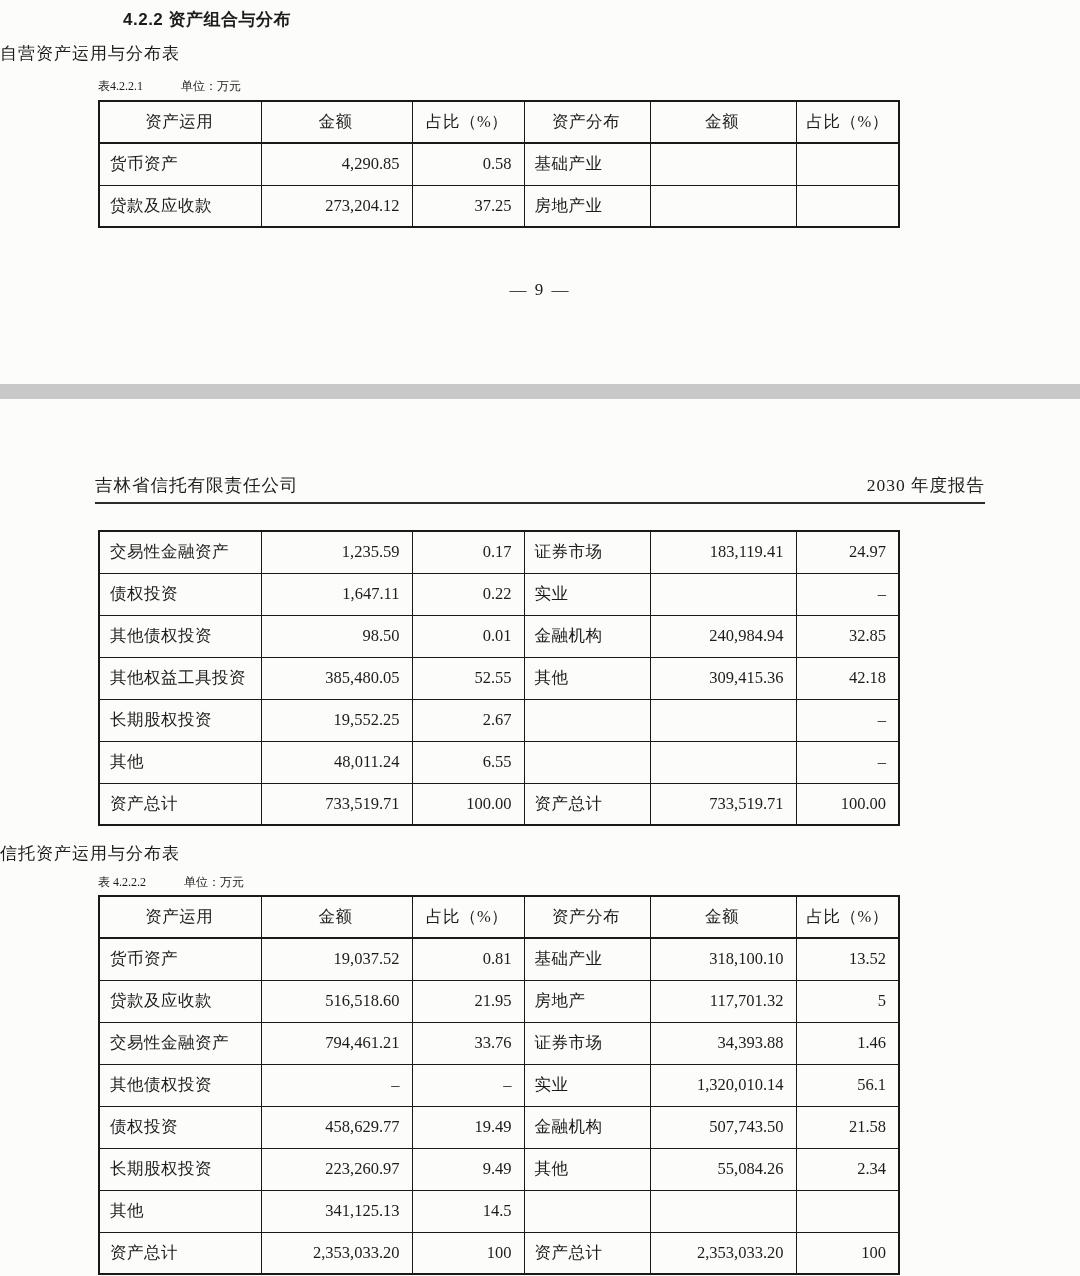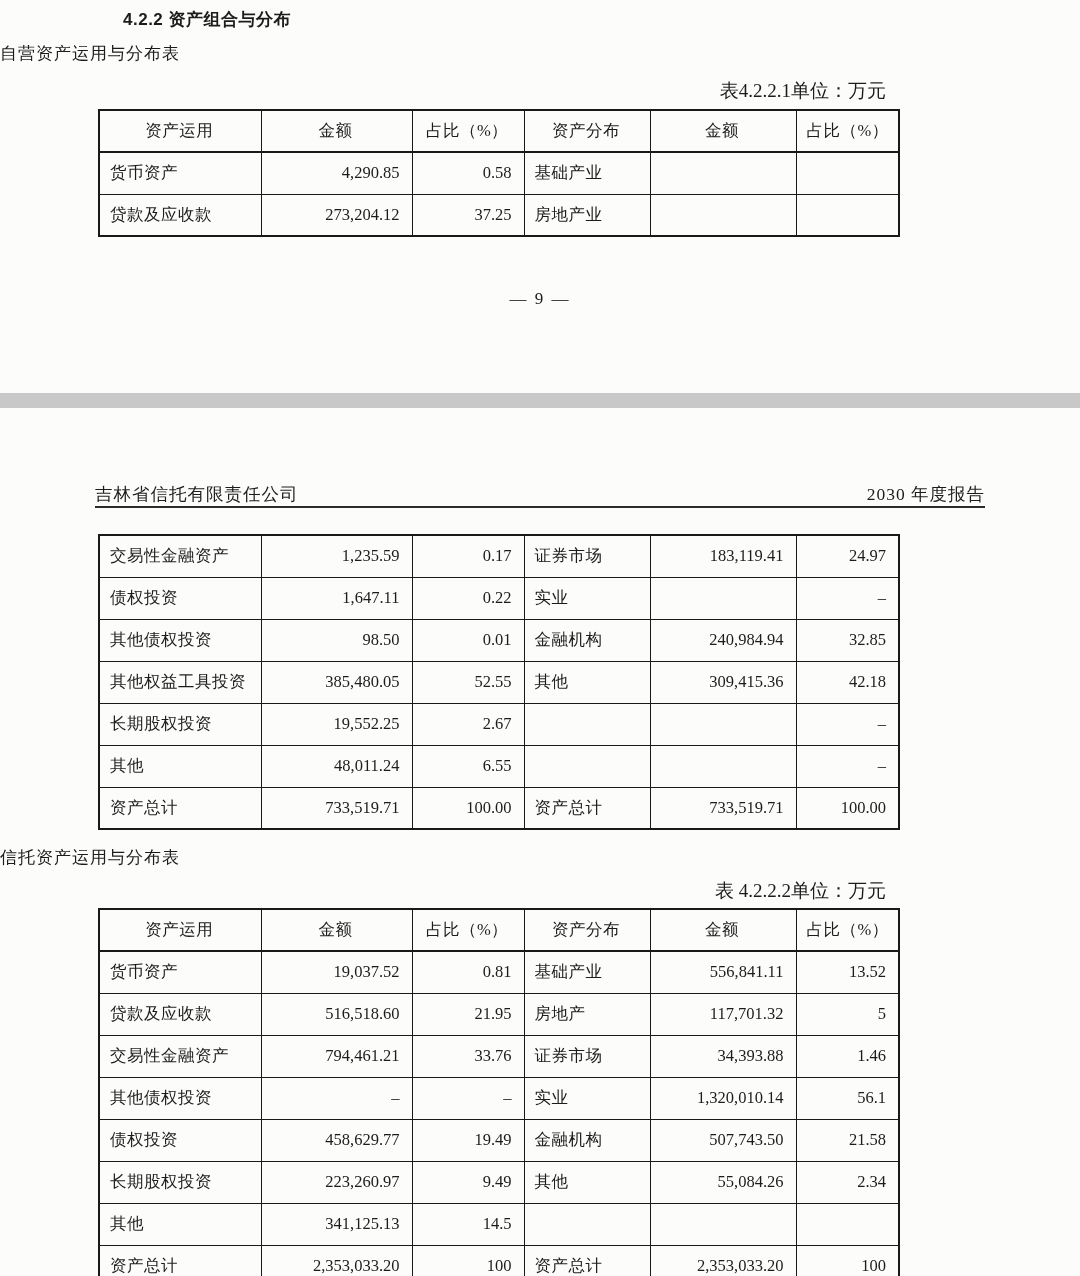--- a/index.html
+++ b/index.html
@@ -22,22 +22,23 @@
     text-align: left;
     font-size: 17px;
     margin-top: 11px;
     letter-spacing: 1px;
   }
   .caption-row {
     width: 800px;
     margin: 13px 0 5px 98px;
     padding-right: 12px;
     display: flex;
-    justify-content: flex-end;
-    font-size: 19px;
+    justify-content: flex-start;
+    gap: 38px;
+    font-size: 12px;
   }
   table.asset-table {
     width: 800px;
     margin-left: 98px;
     border-collapse: collapse;
     table-layout: fixed;
     border: 2px solid #191919;
   }
   table.asset-table th, table.asset-table td {
     border: 1.5px solid #191919;
@@ -64,20 +65,21 @@
   }
   .page-divider {
     width: 1080px;
     height: 15px;
     margin-top: 84px;
     background: #c8c8c8;
   }
   .page2-header {
     width: 890px;
     margin: 74px 0 0 95px;
+    padding-bottom: 5px;
     display: flex;
     justify-content: space-between;
     align-items: flex-end;
     border-bottom: 2px solid #2b2b2b;
     font-size: 17.5px;
     letter-spacing: 1px;
   }
   .cont-table-wrap { margin-top: 26px; }
   .title-2 { margin-top: 16px; }
   .caption-row.second { margin-top: 9px; margin-bottom: 4px; }
@@ -233,21 +235,21 @@
           <th>金额</th>
           <th>占比（%）</th>
         </tr>
     </thead>
     <tbody>
         <tr>
           <td>货币资产</td>
           <td>19,037.52</td>
           <td>0.81</td>
           <td>基础产业</td>
-          <td>556,841.11</td>
+          <td>318,100.10</td>
           <td>13.52</td>
         </tr>
         <tr>
           <td>贷款及应收款</td>
           <td>516,518.60</td>
           <td>21.95</td>
           <td>房地产</td>
           <td>117,701.32</td>
           <td>5</td>
         </tr>

